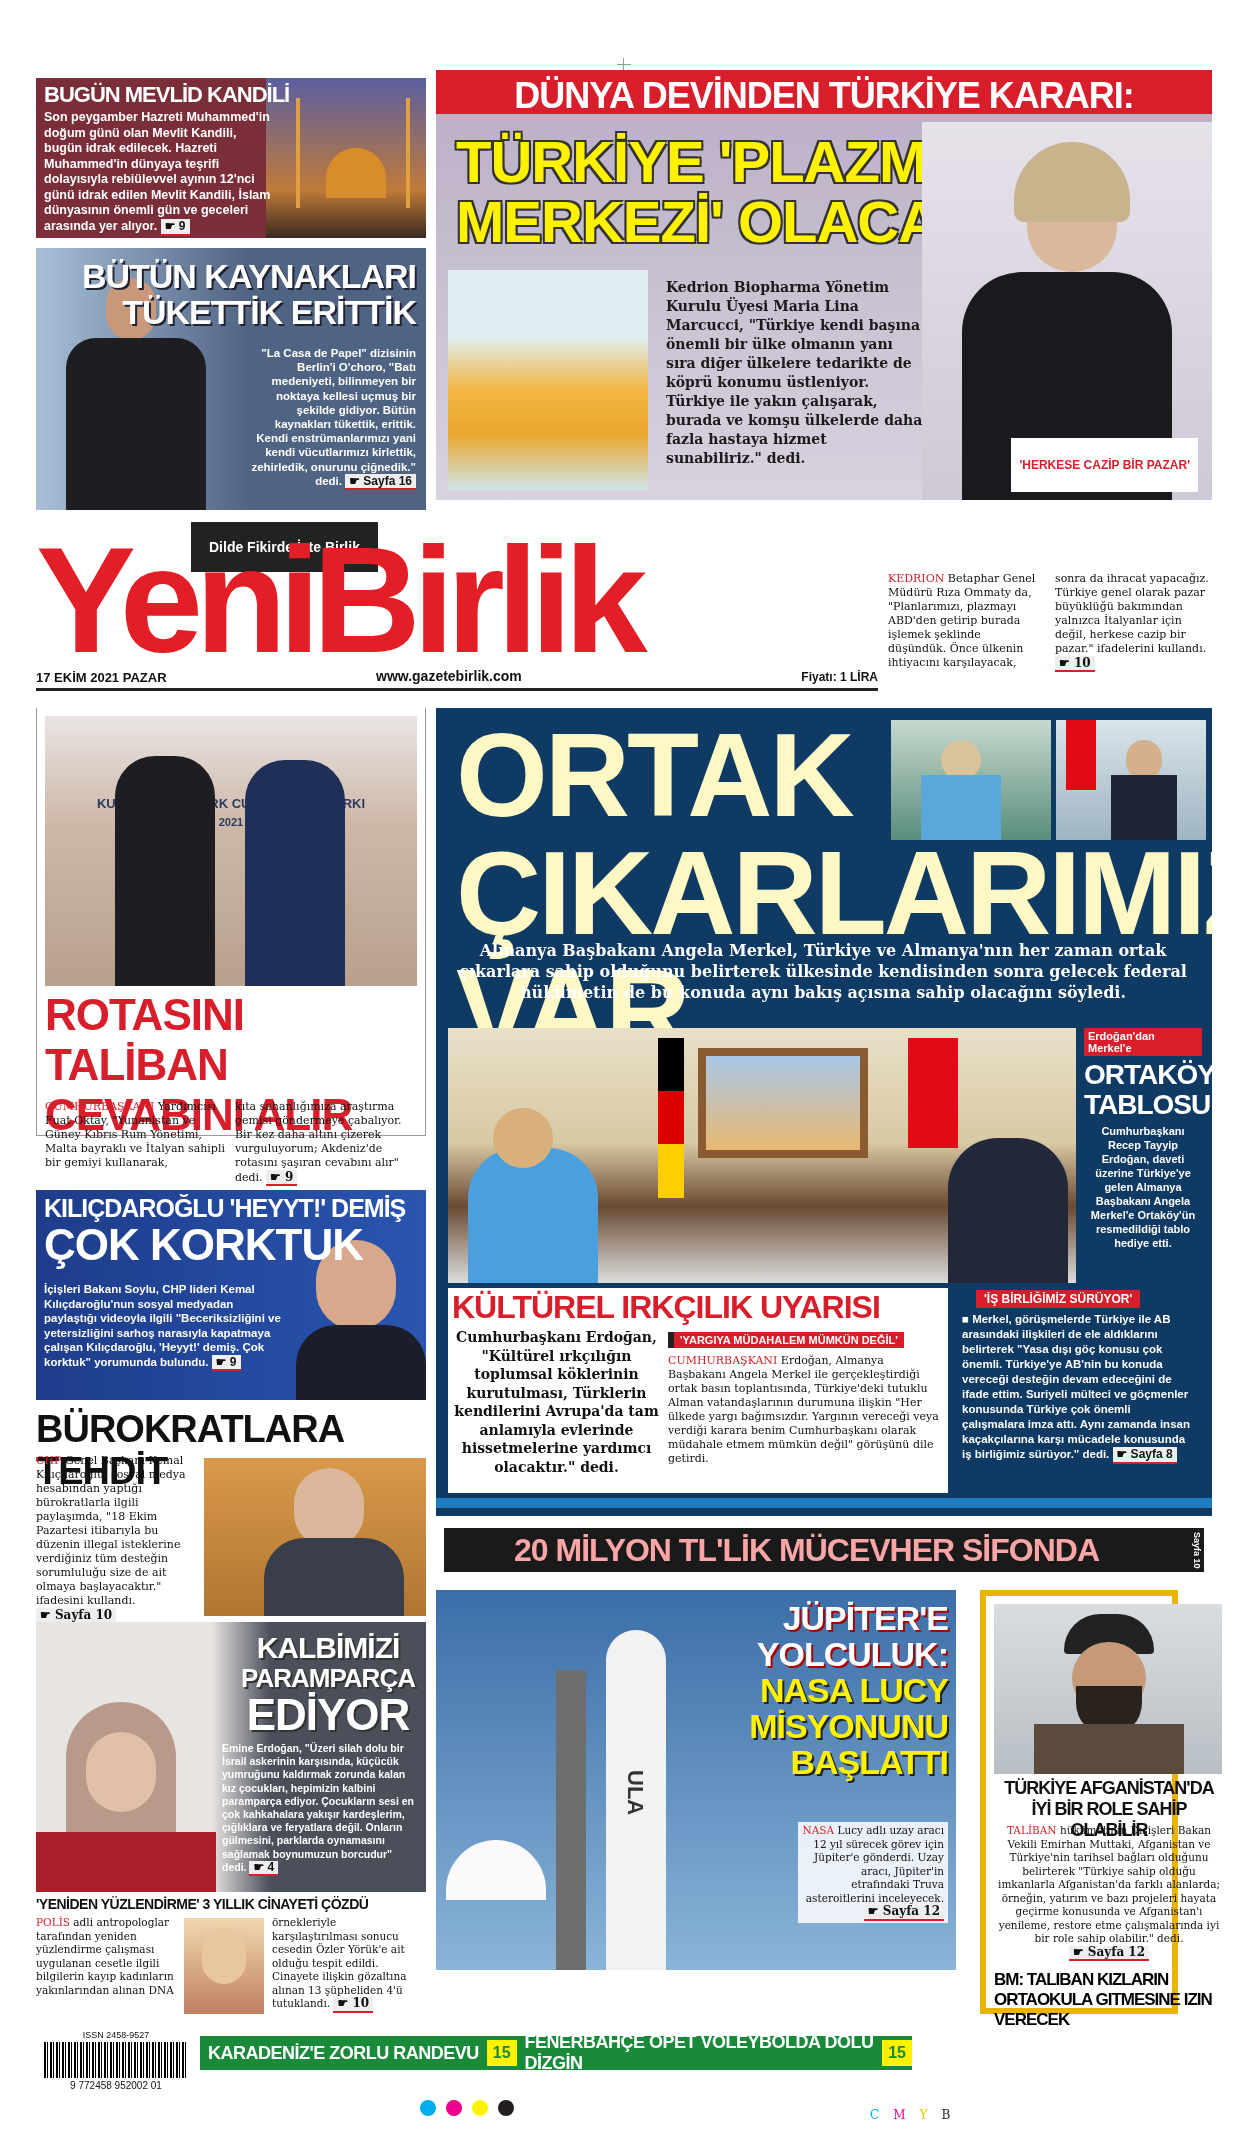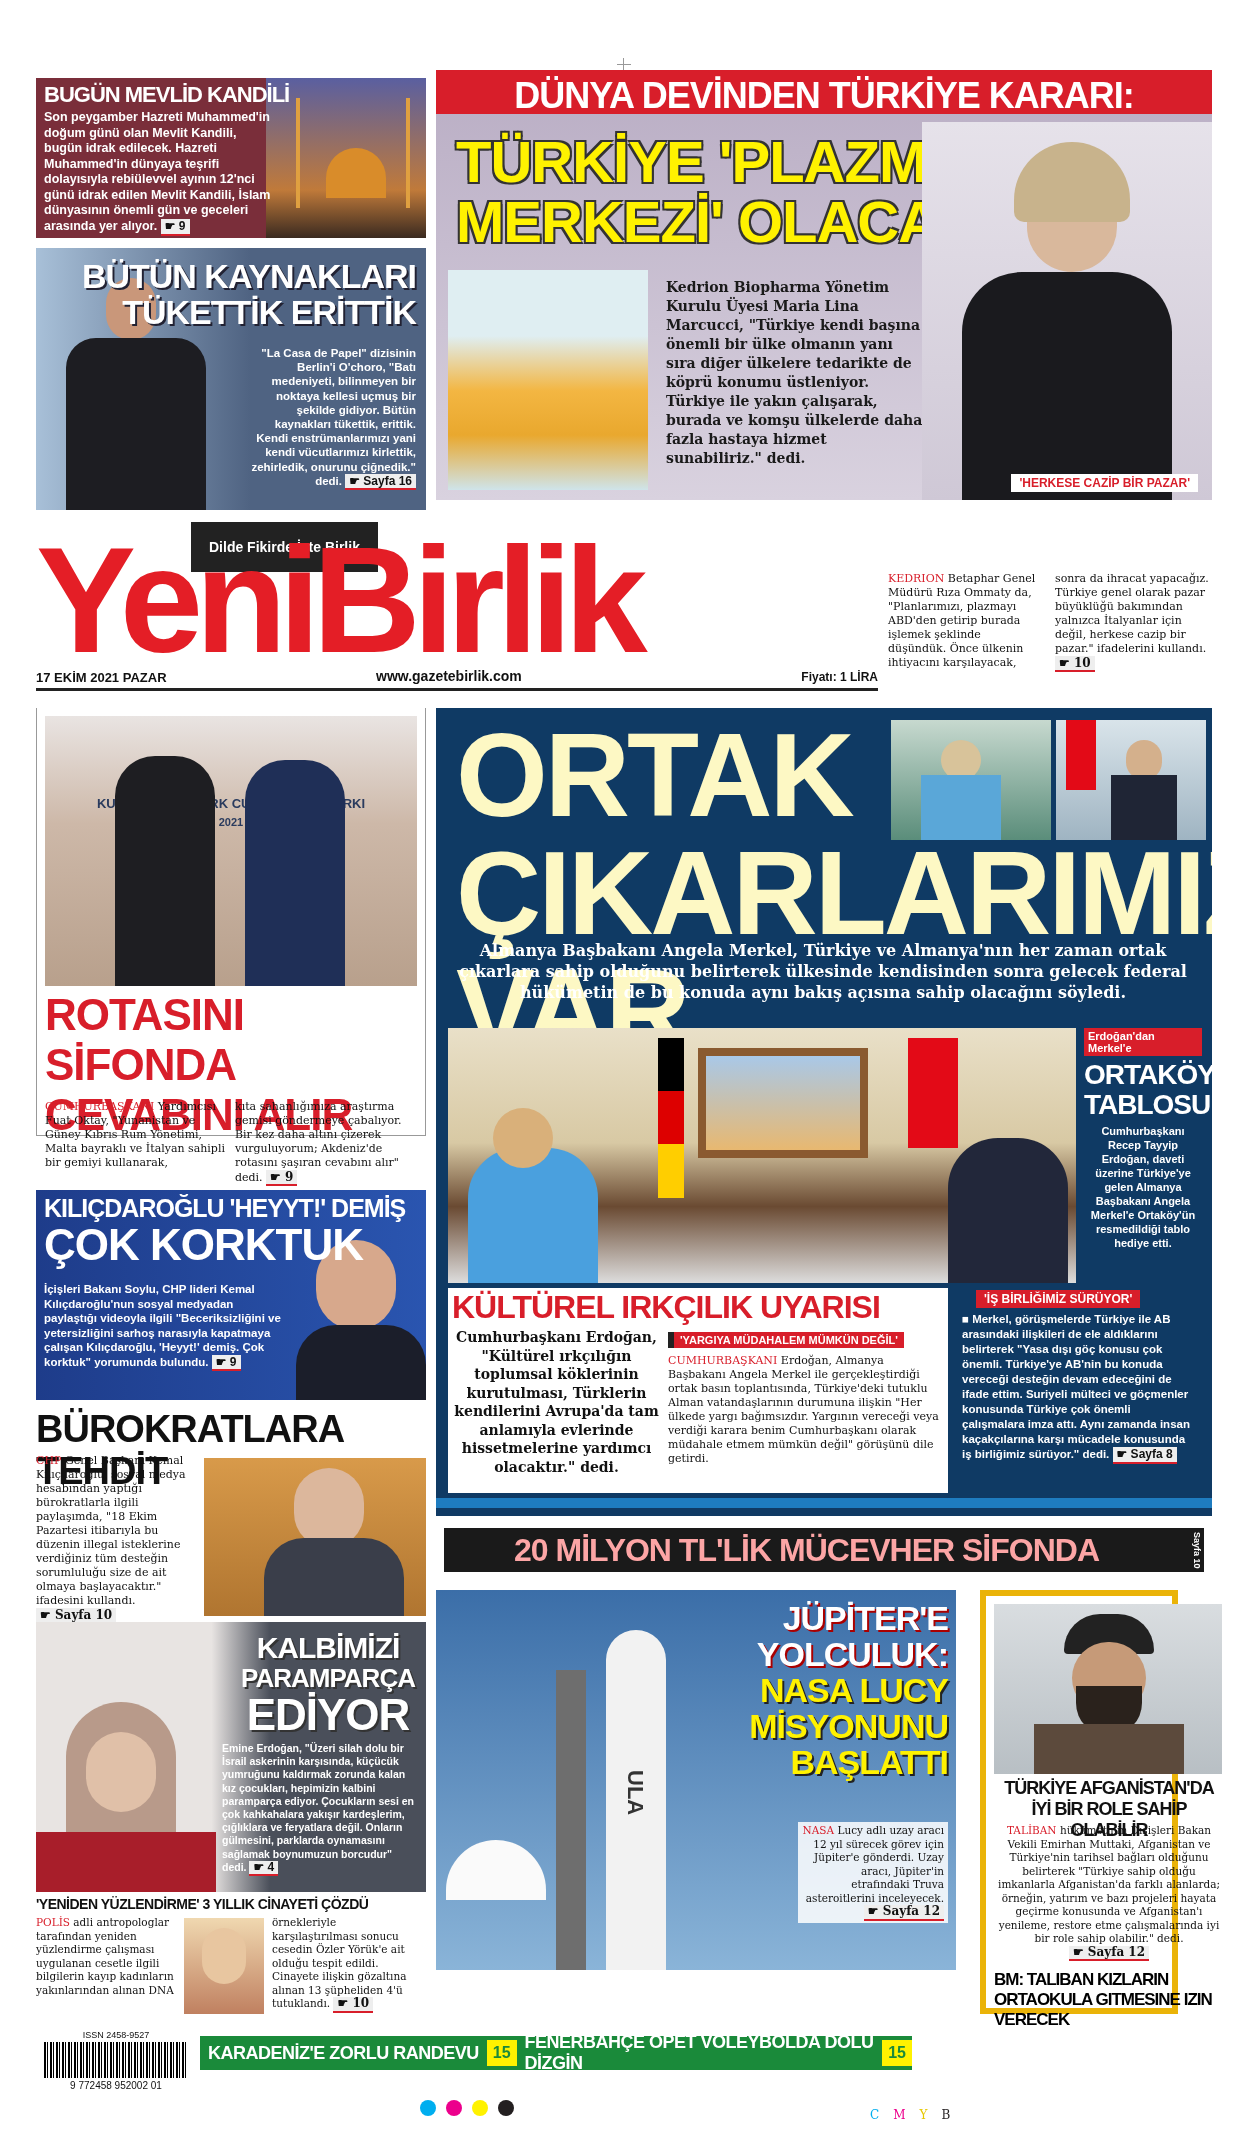--- a/index.html
+++ b/index.html
@@ -52,21 +52,21 @@
     <div>TÜRKİYE 'PLAZMA</div>
       <div>MERKEZİ' OLACAK</div>
   </div>
   <div class="photo" style="left:12px;top:200px;width:200px;height:220px;background:linear-gradient(180deg,#dfeef2 30%,#f3b642 55%,#e9a82e 75%,#cfe4ea)"></div>
   <div class="abs serif" style="left:230px;top:208px;width:260px;font-weight:700;font-size:14px;line-height:19px;color:#1a1a1a">Kedrion Biopharma Yönetim Kurulu Üyesi Maria Lina Marcucci, "Türkiye kendi başına önemli bir ülke olmanın yanı sıra diğer ülkelere tedarikte de köprü konumu üstleniyor. Türkiye ile yakın çalışarak, burada ve komşu ülkelerde daha fazla hastaya hizmet sunabiliriz." dedi.</div>
   <div class="photo" style="right:0;top:52px;width:290px;height:378px;background:linear-gradient(180deg,#e6e2ea,#cfc8d6)">
     <div style="position:absolute;left:105px;top:40px;width:90px;height:110px;border-radius:45px;background:#d9b89c"></div>
     <div style="position:absolute;left:92px;top:20px;width:116px;height:80px;border-radius:58px 58px 10px 10px;background:#c8b38c"></div>
     <div style="position:absolute;left:40px;top:150px;width:210px;height:228px;border-radius:60px 60px 0 0;background:#1a1a1e"></div>
   </div>
-  <div class="abs" style="right:14px;bottom:8px;background:#fff;color:#d81e2a;font-weight:700;font-size:12px;padding:2px 8px">'HERKESE CAZİP BİR PAZAR'</div>
+  <div class="abs" style="right:14px;bottom:8px;background:#fff;color:#d81e2a;font-weight:700;font-size:12px;padding:20px 8px">'HERKESE CAZİP BİR PAZAR'</div>
 </div>
 
 <div class="abs serif" style="left:888px;top:572px;width:150px;font-size:11px;line-height:14px">
   <span class="red">KEDRION</span> <span>Betaphar Genel Müdürü Rıza Ommaty da, "Planlarımızı, plazmayı ABD'den getirip burada işlemek şeklinde düşündük. Önce ülkenin ihtiyacını karşılayacak,</span>
 </div>
 <div class="abs serif" style="left:1055px;top:572px;width:155px;font-size:11px;line-height:14px">
   <span>sonra da ihracat yapacağız. Türkiye genel olarak pazar büyüklüğü bakımından yalnızca İtalyanlar için değil, herkese cazip bir pazar." ifadelerini kullandı.</span> <span class="ref">☛ 10</span>
 </div>
 
 <div class="abs" style="left:36px;top:520px;width:842px;height:170px">
@@ -81,21 +81,21 @@
 </div>
 
 <div class="abs" style="left:36px;top:708px;width:390px;height:428px;border:1px solid #999;border-top:none">
   <div class="photo" style="left:8px;top:8px;width:372px;height:270px;background:linear-gradient(180deg,#e9e4e2 0%,#cdb8a8 40%,#b8a08c 100%)">
     <div style="position:absolute;left:0;top:80px;width:100%;height:28px;color:#2a3b5e;font-weight:700;font-size:13px;text-align:center">KUZEY KIBRIS TÜRK CUMHURİYETİ PARKI</div>
     <div style="position:absolute;left:0;top:100px;width:100%;color:#2a3b5e;font-weight:700;font-size:11px;text-align:center">2021</div>
     <div style="position:absolute;left:70px;top:40px;width:100px;height:230px;border-radius:40px 40px 0 0;background:#1e1e22"></div>
     <div style="position:absolute;left:200px;top:44px;width:100px;height:226px;border-radius:40px 40px 0 0;background:#1f2f57"></div>
   </div>
   <div class="abs cond" style="left:8px;top:282px;color:#d81e2a;font-size:44px;line-height:50px">
-    <div>ROTASINI SİFONDA</div>
+    <div>ROTASINI TALİBAN</div>
       <div>CEVABINI ALIR</div>
   </div>
   <div class="abs serif" style="left:8px;top:392px;width:180px;font-size:11px;line-height:14px">
     <span class="red">CUMHURBAŞKANI</span> <span>Yardımcısı Fuat Oktay, "Yunanistan ve Güney Kıbrıs Rum Yönetimi, Malta bayraklı ve İtalyan sahipli bir gemiyi kullanarak,</span>
   </div>
   <div class="abs serif" style="left:198px;top:392px;width:185px;font-size:11px;line-height:14px">
     <span>kıta sahanlığımıza araştırma gemisi göndermeye çabalıyor. Bir kez daha altını çizerek vurguluyorum; Akdeniz'de rotasını şaşıran cevabını alır" dedi.</span> <span class="ref">☛ 9</span>
   </div>
 </div>
 

